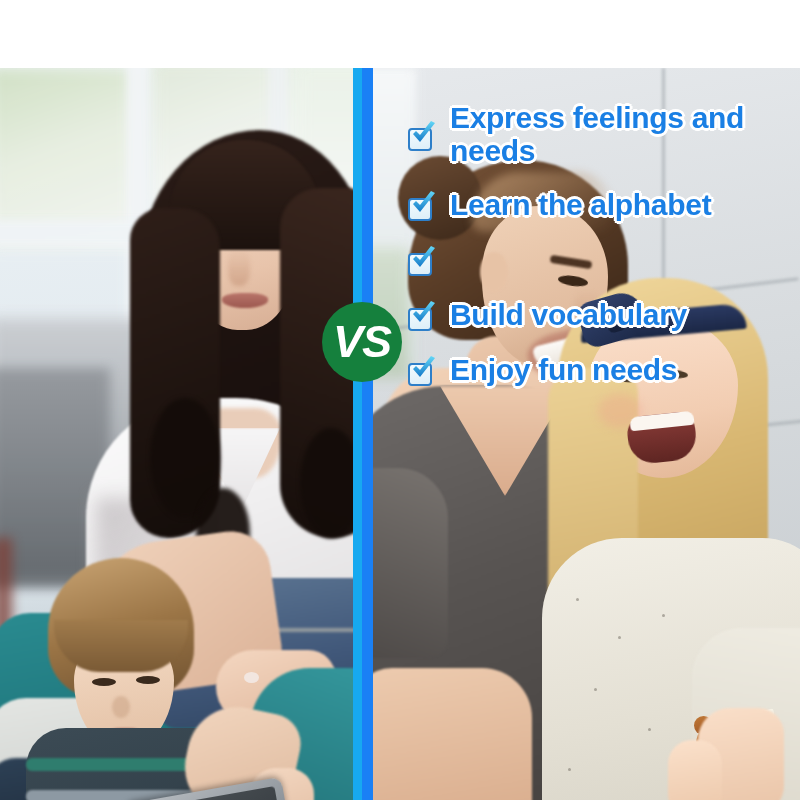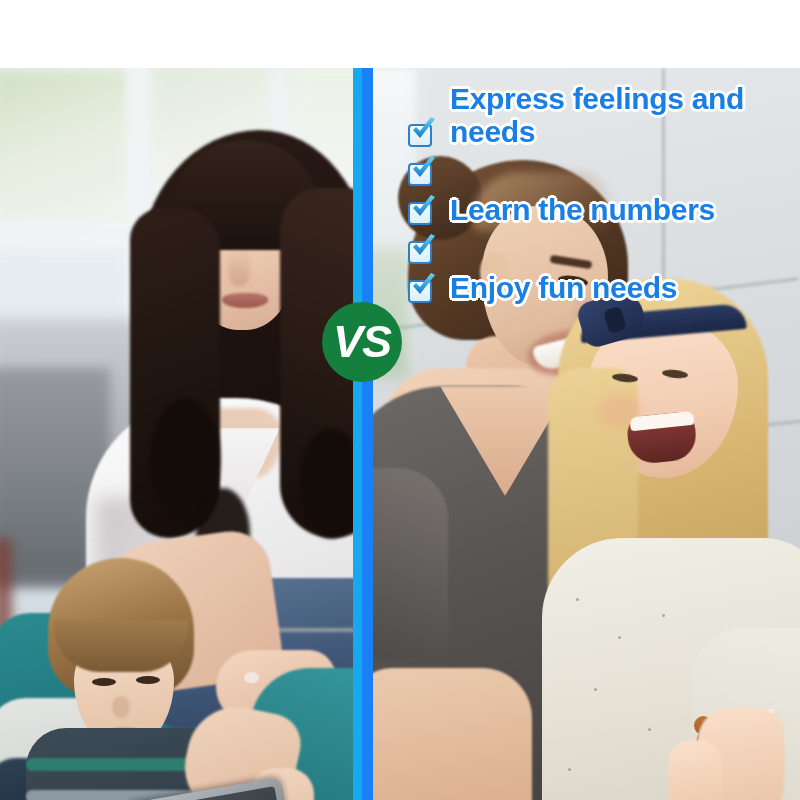--- a/index.html
+++ b/index.html
@@ -310,21 +310,21 @@
   
   .vs-badge{position:absolute;left:322px;top:302px;width:80px;height:80px;
     border-radius:50%;background:#15803d;z-index:35;
     display:flex;align-items:center;justify-content:center;}
   .vs-text{color:#ffffff;font-family:"Liberation Sans", sans-serif;
     font-weight:bold;font-style:italic;font-size:45px;line-height:1;
     letter-spacing:-1px;transform:translateY(-1px);}
 
   
   .checklist{position:absolute;left:406px;top:82px;width:392px;z-index:36;}
-  .check-row{display:flex;align-items:flex-end;margin-bottom:3px;}
+  .check-row{display:flex;align-items:center;margin-bottom:3px;margin-top:19px;}
   .check-icon{position:relative;width:30px;height:29px;flex:0 0 30px;margin-top:7px;}
   .cbox{position:absolute;left:2px;top:5px;width:24px;height:23px;
     background:linear-gradient(170deg,#f4fbfe,#dceef8);
     border:2px solid #2e7fc9;border-radius:4px;box-sizing:border-box;}
   .ctick{position:absolute;left:3px;top:-3px;width:29px;height:29px;}
   .check-text{
     color:#1a7fe4;
     font-family:"Liberation Sans", sans-serif;
     font-weight:bold;
     font-size:30px;
@@ -510,39 +510,40 @@
       <div class="check-text">Express feelings and needs</div>
     </div>
 
     <div class="check-row">
       <div class="check-icon">
         <div class="cbox"></div>
         <svg class="ctick" viewBox="0 0 29 29">
           <path d="M4 14 L11 22 L26 3 L22 1 L11 15 L7 11 Z" fill="url(#tg1)"></path>
         </svg>
       </div>
+      <div class="check-text">Learn the alphabet</div>
     </div>
 
     <div class="check-row">
       <div class="check-icon">
         <div class="cbox"></div>
         <svg class="ctick" viewBox="0 0 29 29">
           <path d="M4 14 L11 22 L26 3 L22 1 L11 15 L7 11 Z" fill="url(#tg1)"></path>
         </svg>
       </div>
-      <div class="check-text">Learn the numbers</div>
     </div>
 
     <div class="check-row">
       <div class="check-icon">
         <div class="cbox"></div>
         <svg class="ctick" viewBox="0 0 29 29">
           <path d="M4 14 L11 22 L26 3 L22 1 L11 15 L7 11 Z" fill="url(#tg1)"></path>
         </svg>
       </div>
+      <div class="check-text">Build vocabulary</div>
     </div>
 
     <div class="check-row">
       <div class="check-icon">
         <div class="cbox"></div>
         <svg class="ctick" viewBox="0 0 29 29">
           <path d="M4 14 L11 22 L26 3 L22 1 L11 15 L7 11 Z" fill="url(#tg1)"></path>
         </svg>
       </div>
       <div class="check-text">Enjoy fun needs</div>

